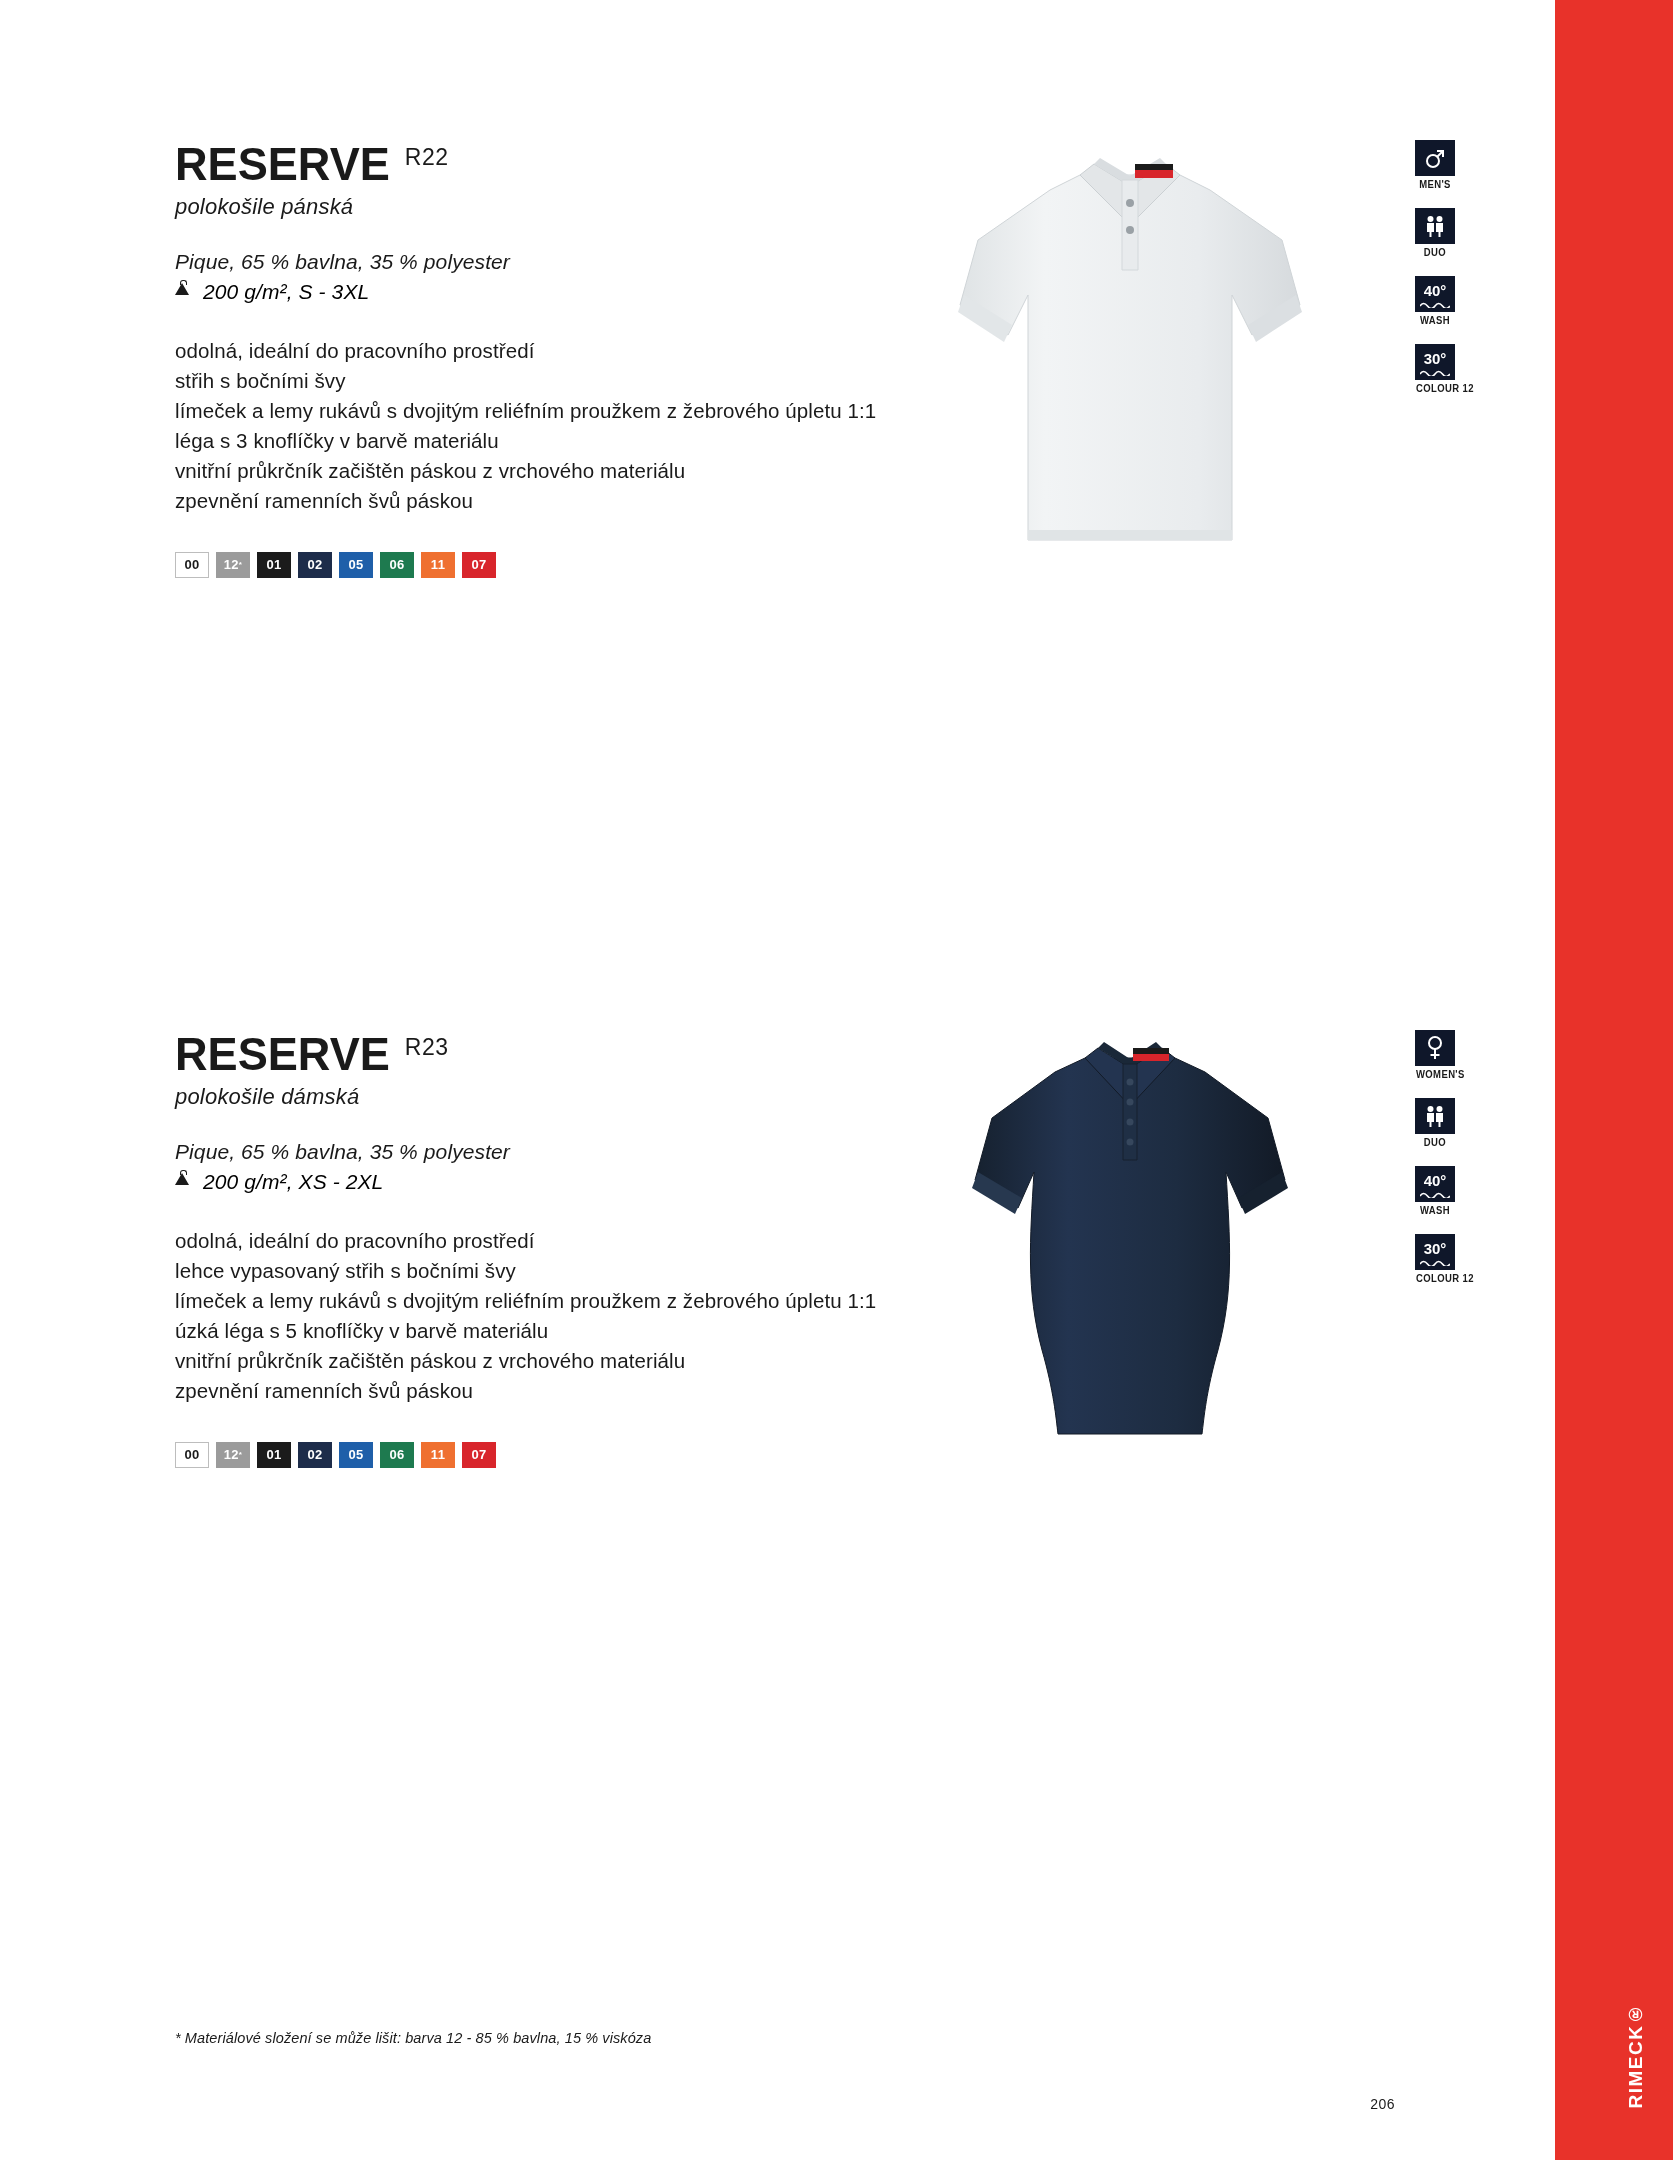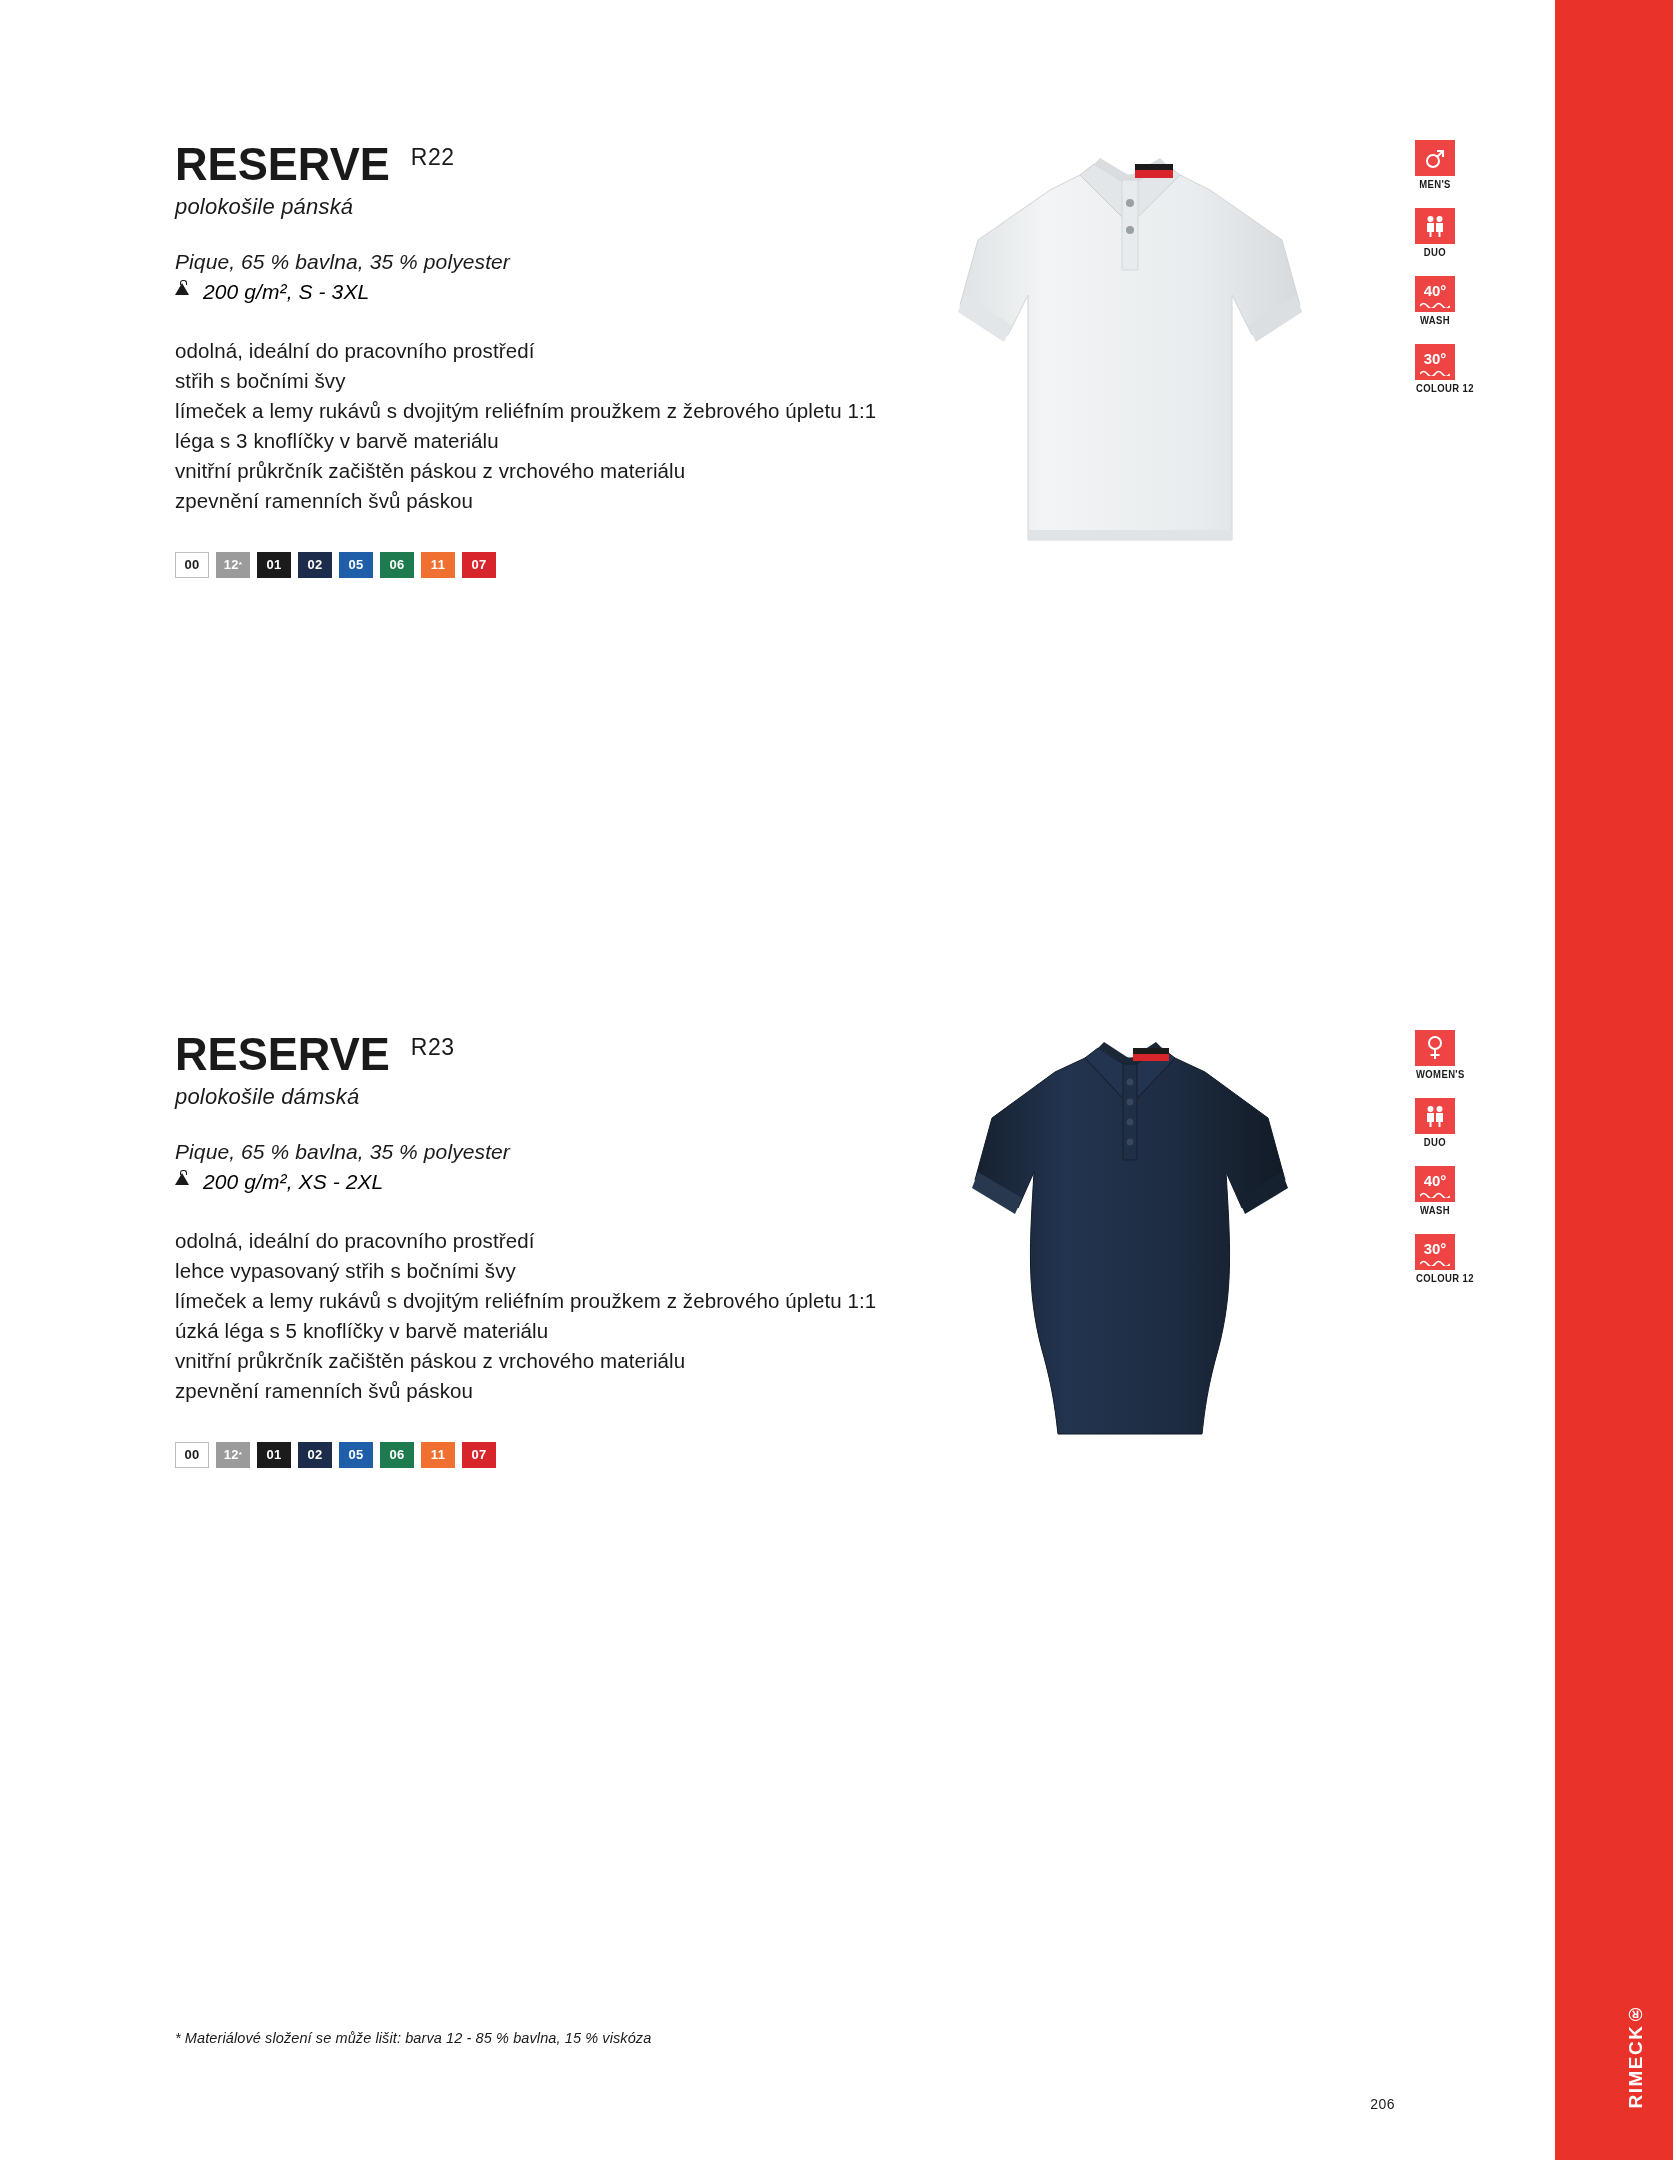--- a/index.html
+++ b/index.html
@@ -57,21 +57,21 @@
   .text-col {
     position: absolute;
     left: 175px;
     top: 0;
     width: 760px;
   }
 
   .title-row {
     display: flex;
     align-items: flex-start;
-    gap: 12px;
+    gap: 6px;
   }
   .title-main {
     font-size: 47px;
     font-weight: bold;
     letter-spacing: 0px;
     color: #1a1a1a;
     line-height: 1;
     font-family: "Liberation Sans", sans-serif;
     transform: scaleX(0.96);
     transform-origin: left center;
@@ -177,21 +177,21 @@
     width: 70px;
   }
   .picto {
     width: 40px;
     margin-bottom: 18px;
     text-align: center;
   }
   .picto-box {
     width: 40px;
     height: 36px;
-    background: #ef4444;
+    background: #0f172a;
     color: #ffffff;
     display: flex;
     align-items: center;
     justify-content: center;
     position: relative;
     box-sizing: border-box;
   }
   .picto-label {
     font-size: 10px;
     font-weight: bold;

